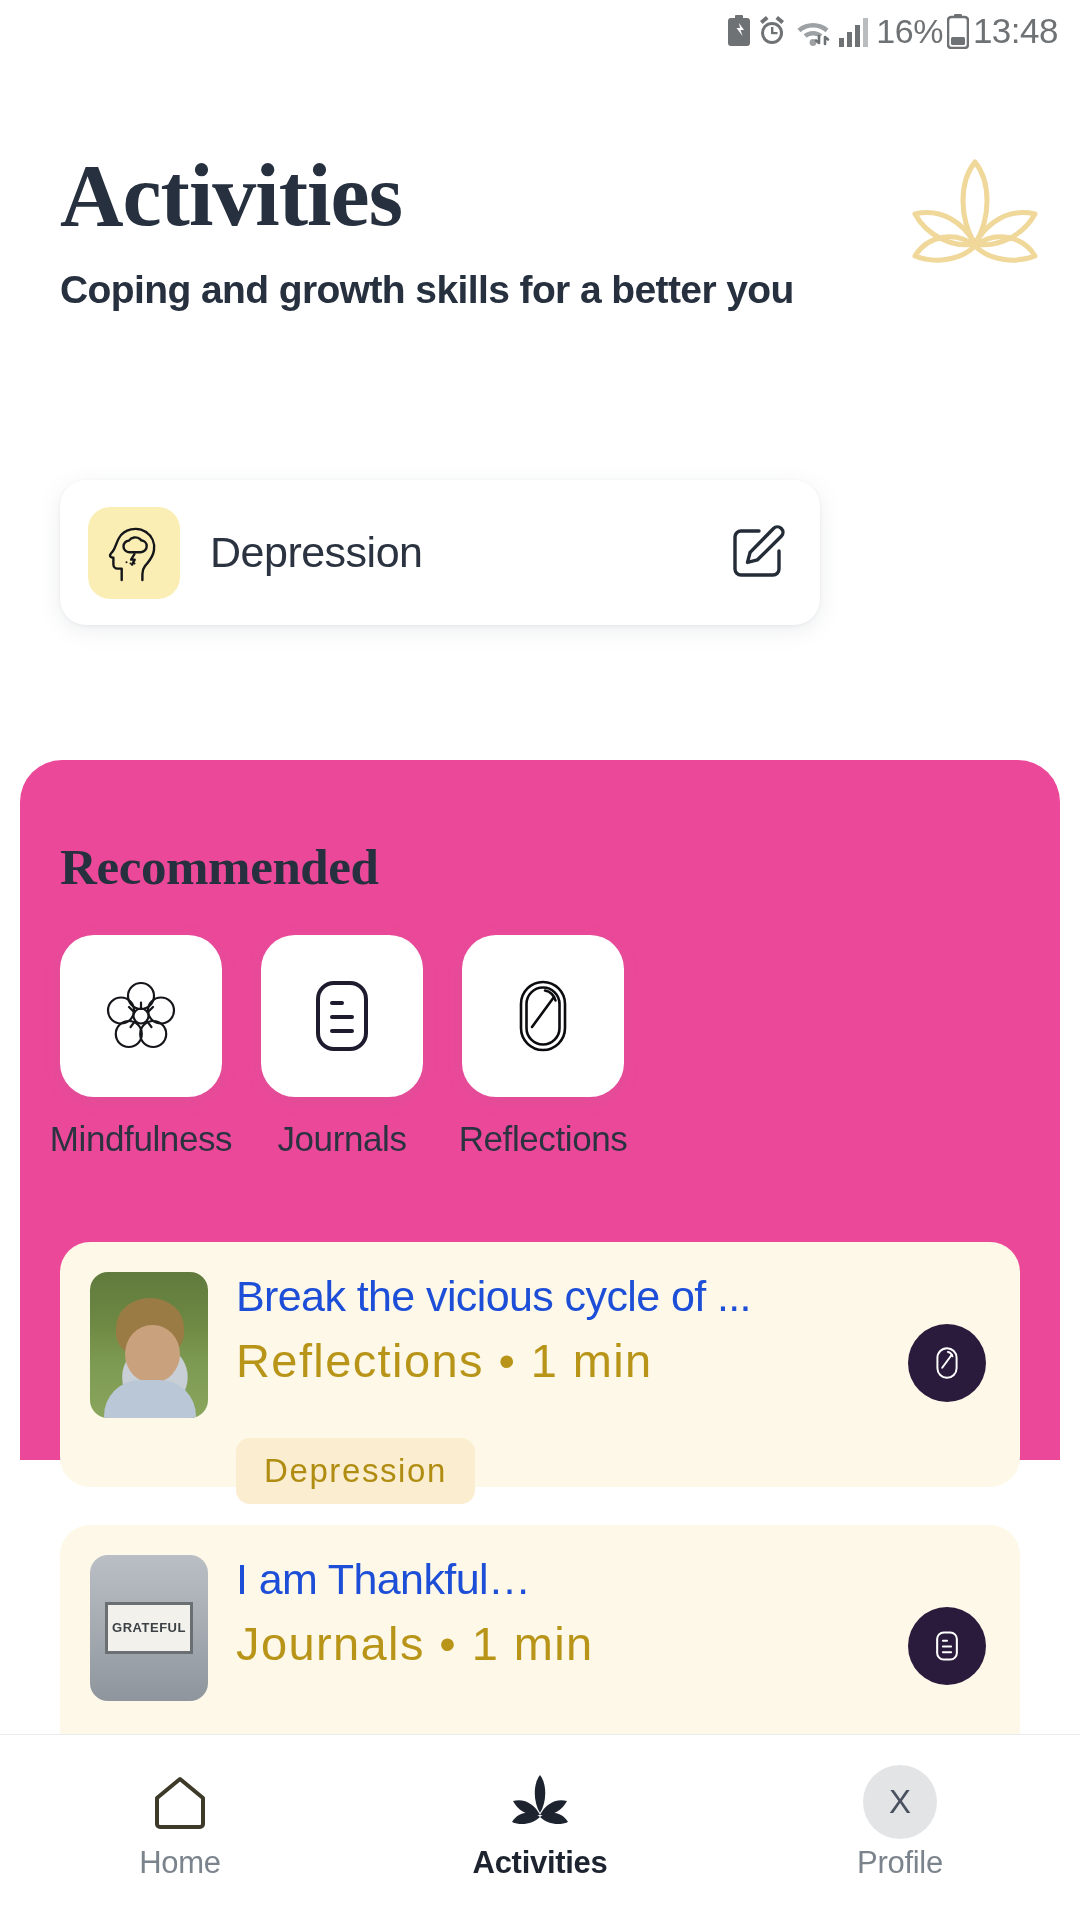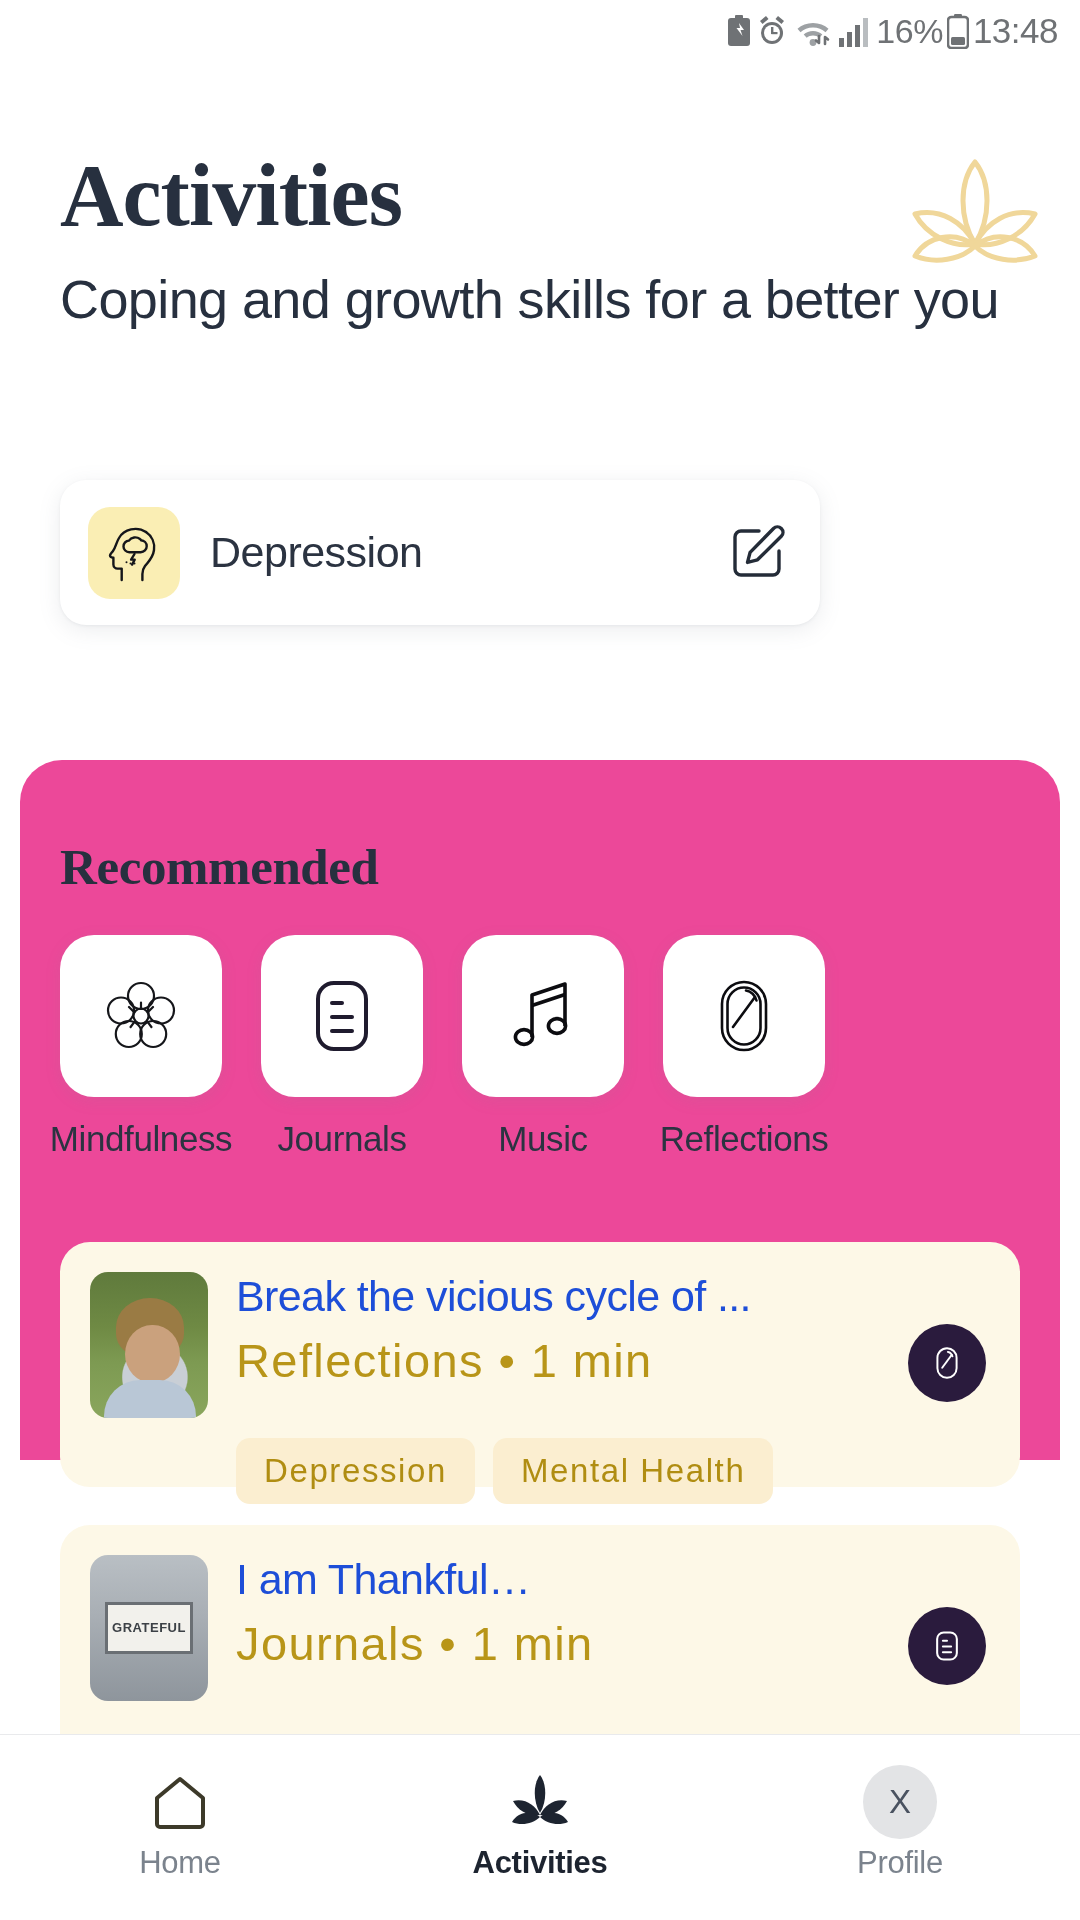--- a/index.html
+++ b/index.html
@@ -25,21 +25,21 @@
   
   .lotus-deco{ position:absolute; right:-10px; top:150px; width:230px; height:130px; }
   .page-title{
     position:absolute; left:60px; top:152px;
     font-family:"Liberation Serif", serif;
     font-weight:700; font-size:88px; color:#27303f;
     letter-spacing:-1px; line-height:1;
   }
   .page-subtitle{
     position:absolute; left:60px; top:268px;
-    font-size:54px; color:#27303f; font-weight:400; letter-spacing:-0.6px;
+    font-size:39px; color:#27303f; font-weight:700; letter-spacing:-0.6px;
   }
 
   
   .topic-card{
     position:absolute; left:60px; top:480px; width:760px; height:145px;
     background:#ffffff; border-radius:26px;
     box-shadow:0 5px 22px rgba(120,125,140,.14), 0 1px 3px rgba(120,125,140,.10);
     display:flex; align-items:center; padding:0 28px;
   }
   .topic-icon-wrap{
@@ -253,31 +253,20 @@
           <svg width="78" height="82" viewBox="0 0 78 82" fill="none" stroke="#1f1b2e" stroke-width="4" stroke-linecap="round">
             <rect x="15" y="8" width="48" height="66" rx="16"></rect>
             <path d="M29 28h10"></path>
             <path d="M29 42h20"></path>
             <path d="M29 56h20"></path>
           </svg>
         </div>
         <div class="cat-label">Journals</div>
       </div>
 
-      <div class="cat-item">
-        <div class="cat-tile">
-          <svg width="82" height="82" viewBox="0 0 82 82" fill="none" stroke="#0c0c10" stroke-width="3.6" stroke-linejoin="round">
-            <path d="M30 62V20l33-11v42"></path>
-            <path d="M30 30.5l33-11"></path>
-            <ellipse cx="22" cy="62" rx="8.6" ry="7.4"></ellipse>
-            <ellipse cx="55" cy="51" rx="8.6" ry="7.4"></ellipse>
-          </svg>
-        </div>
-        <div class="cat-label">Music</div>
-      </div>
 
       <div class="cat-item">
         <div class="cat-tile">
           <svg width="78" height="82" viewBox="0 0 78 82" fill="none" stroke="#0c0c10" stroke-width="2.6" stroke-linecap="round">
             <rect x="17" y="7" width="44" height="68" rx="22"></rect>
             <rect x="22.5" y="12.5" width="33" height="57" rx="16.5"></rect>
             <path d="M28 52l22-30"></path>
             <path d="M41 15.5c5 1 9 5 10.5 10"></path>
           </svg>
         </div>
@@ -300,21 +289,20 @@
         <div class="act-title">Break the vicious cycle of ...</div>
         <div class="act-meta">
           <span>Reflections</span>
           <span>•</span>
           <span>1 min</span>
         </div>
       </div>
     </div>
     <div class="act-tags">
       <span class="act-tag">Depression</span>
-      <span class="act-tag">Mental Health</span>
     </div>
     <div class="act-badge">
       <svg width="34" height="38" viewBox="0 0 78 82" fill="none" stroke="#ffffff" stroke-width="4.5" stroke-linecap="round">
         <rect x="17" y="7" width="44" height="68" rx="22"></rect>
         <path d="M28 52l22-30"></path>
         <path d="M41 15.5c5 1 9 5 10.5 10"></path>
       </svg>
     </div>
   </div>
 

